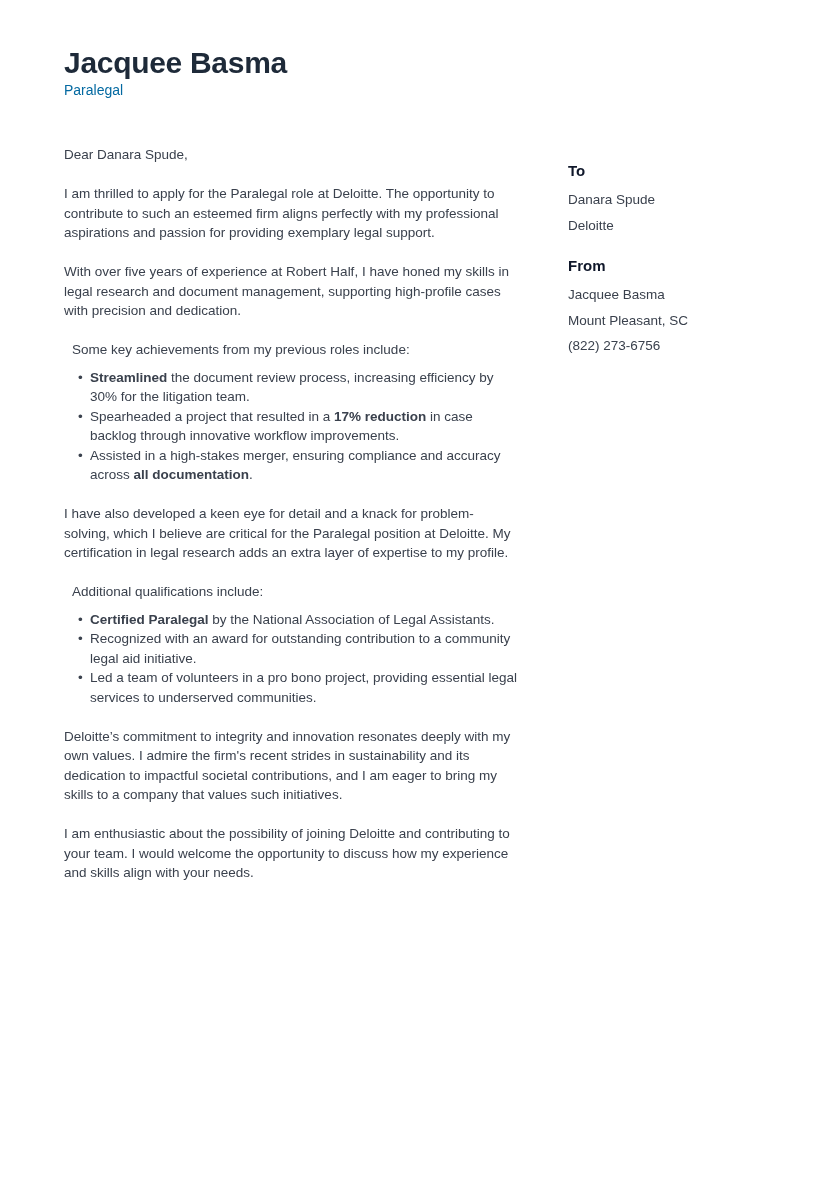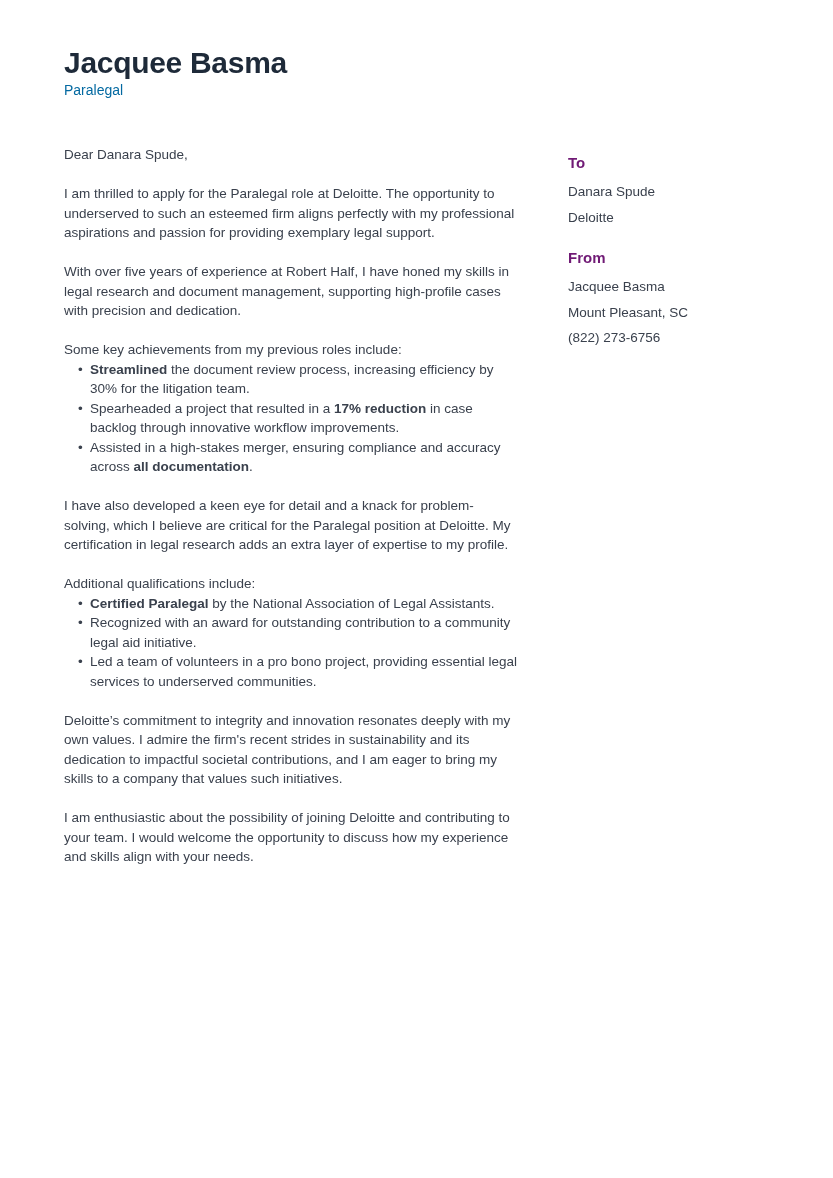--- a/index.html
+++ b/index.html
@@ -50,21 +50,21 @@
     width: 455px;
     margin-right: 49px;
     font-size: 13.5px;
     line-height: 19.5px;
     color: #3a414d;
   }
   .letter-body p {
     margin: 0 0 19.5px 0;
   }
   .letter-body p.list-intro {
-    margin: 0;
+    margin: 8px;
   }
   .letter-body strong {
     font-weight: 700;
   }
   .letter-body ul {
     margin: 0 0 19.5px 0;
     padding: 0 0 0 14px;
     list-style: none;
   }
   .letter-body li {
@@ -76,25 +76,25 @@
     left: 0;
     top: 0;
   }
   .sidebar {
     width: 224px;
     font-size: 13.5px;
     line-height: 19.5px;
     color: #3a414d;
   }
   .sidebar h2 {
-    margin: 8px 0 10px 0;
+    margin: 16px 0 10px 0;
     font-size: 15px;
     line-height: 19px;
     font-weight: 700;
-    color: #701a75;
+    color: #0f172a;
   }
   .sidebar .info-line {
     margin: 0 0 6px 0;
   }
   .sidebar .from-section {
     margin-top: 21px;
   }
   .email-link {
     color: #5a91d7;
     text-decoration: underline;
@@ -108,21 +108,21 @@
 
   <div class="header">
     <h1 class="candidate-name">Jacquee Basma</h1>
     <div class="job-title">Paralegal</div>
   </div>
 
   <div class="columns">
 
     <div class="letter-body">
       <p>Dear Danara Spude,</p>
-      <p>I am thrilled to apply for the Paralegal role at Deloitte. The opportunity to underserved to such an esteemed firm aligns perfectly with my professional aspirations and passion for providing exemplary legal support.</p>
+      <p>I am thrilled to apply for the Paralegal role at Deloitte. The opportunity to contribute to such an esteemed firm aligns perfectly with my professional aspirations and passion for providing exemplary legal support.</p>
       <p>With over five years of experience at Robert Half, I have honed my skills in legal research and document management, supporting high-profile cases with precision and dedication.</p>
 
       <p class="list-intro">Some key achievements from my previous roles include:</p>
       <ul>
         <li>
           <span class="bullet">•</span><strong>Streamlined</strong><span> the document review process, increasing efficiency by 30% for the litigation team.</span>
         </li>
         <li>
           <span class="bullet">•</span><span>Spearheaded a project that resulted in a </span><strong>17% reduction</strong><span> in case backlog through innovative workflow improvements.</span>
         </li>

